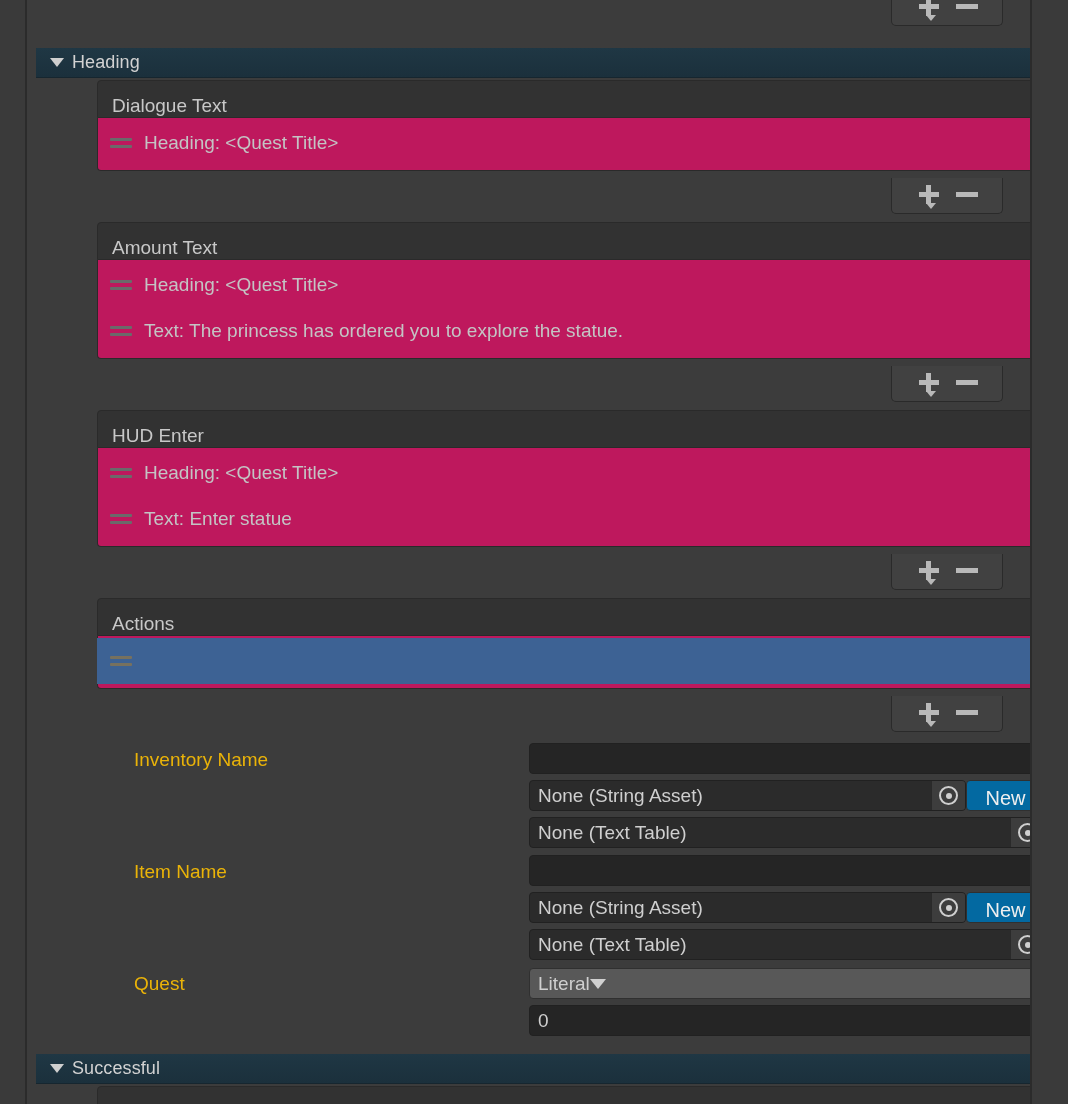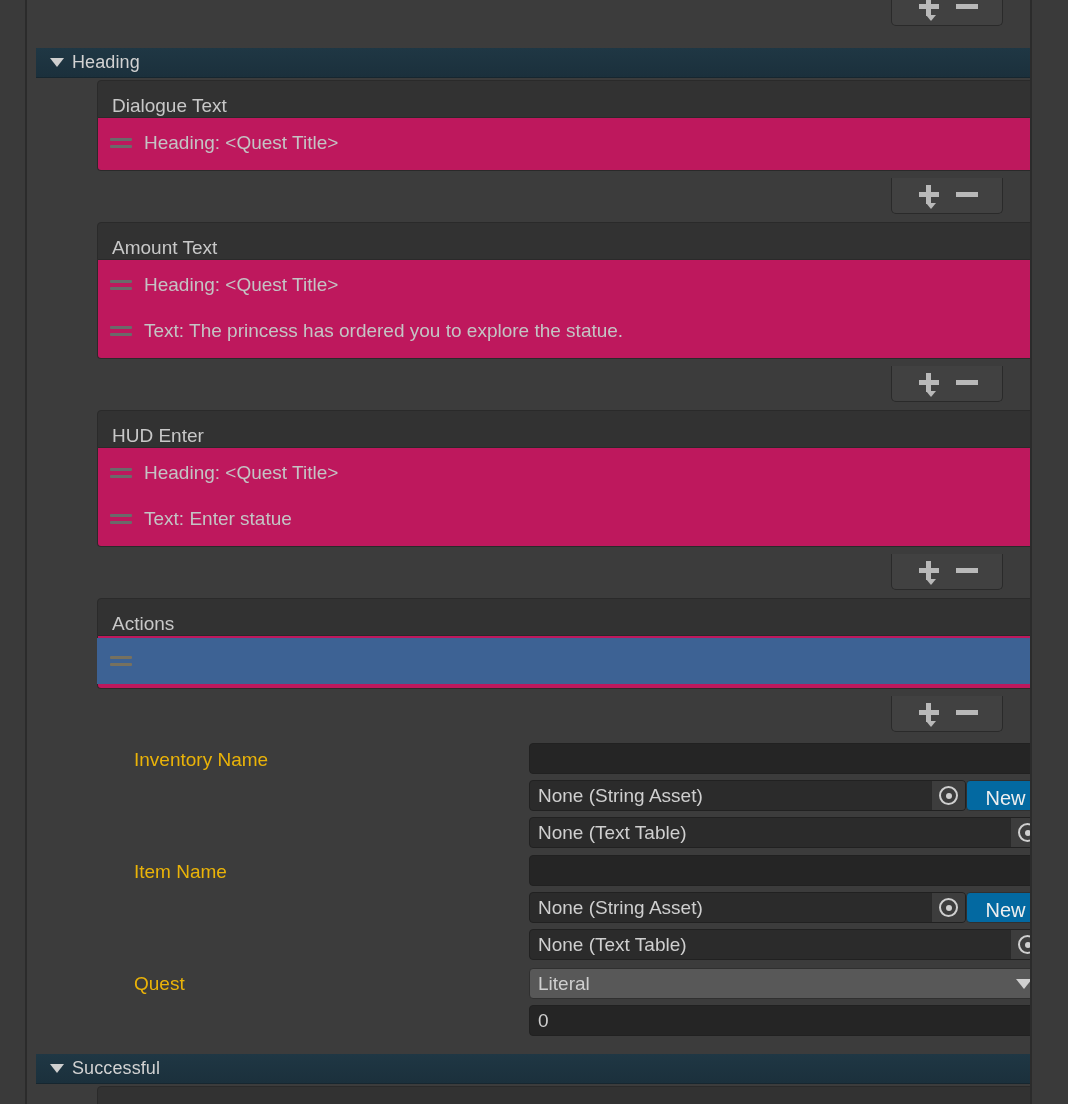--- a/index.html
+++ b/index.html
@@ -99,21 +99,21 @@
   }
   .field {
     position: absolute; left: 502px; width: 516px; height: 31px;
     border-radius: 4px; display: flex; align-items: center;
   }
   .field.text-input { background: #252525; border: 1px solid #212121; }
   .field.objfield { background: #2b2b2b; border: 1px solid #212121; }
   .field-text { color: #cfcfcf; font-size: 19px; padding-left: 8px; white-space: nowrap; }
   .field.popup {
     background: #585858; border: 1px solid #303030;
-    justify-content: space-between;
+    justify-content: flex-start;
   }
   .popup-arrow {
     width: 0; height: 0; margin-right: 12px;
     border-left: 8px solid transparent; border-right: 8px solid transparent;
     border-top: 10px solid #d0d0d0;
   }
 
   .picker {
     position: absolute; right: 0; top: 0; width: 34px; height: 29px;
     background: #3d3d3d; border-left: 1px solid #2a2a2a;

